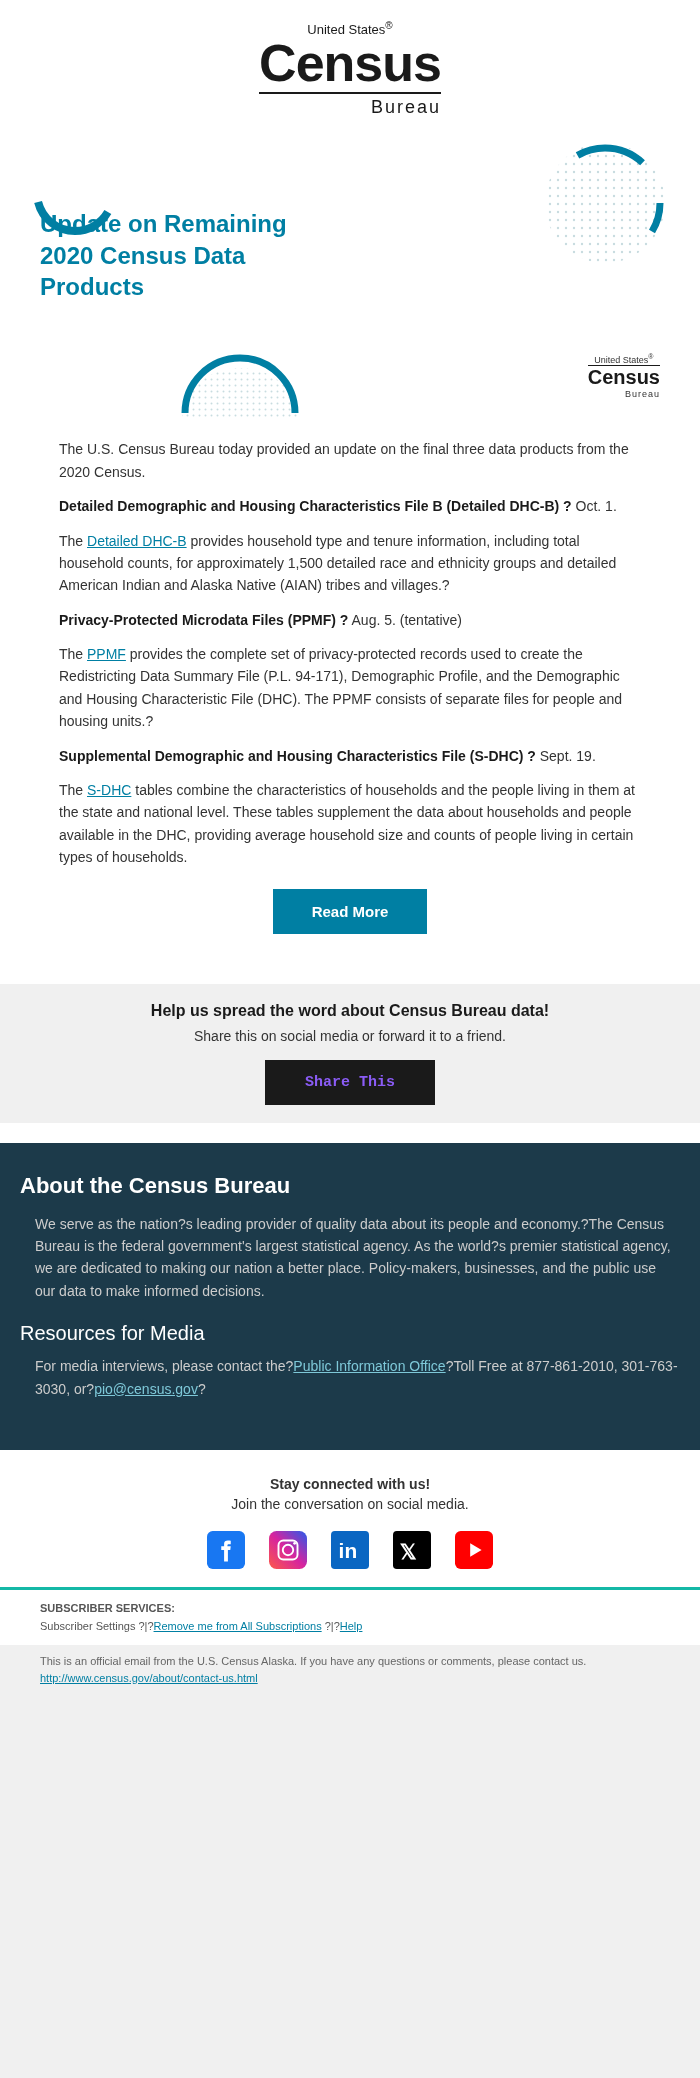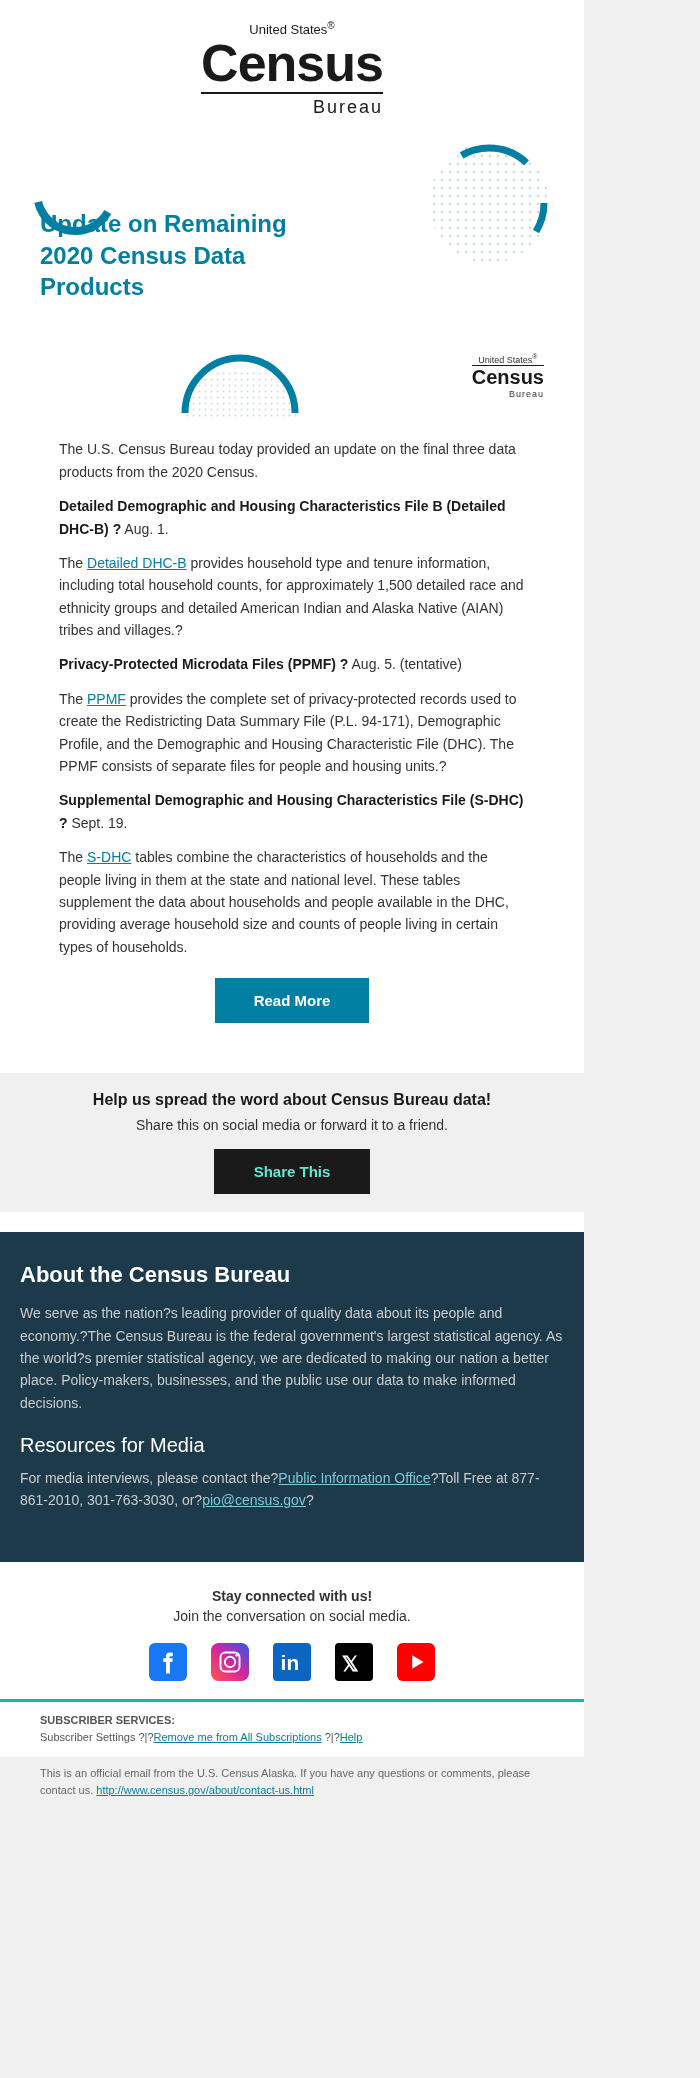--- a/index.html
+++ b/index.html
@@ -4,21 +4,21 @@
   <style>
     * { box-sizing: border-box; margin: 0; padding: 0; }
     body {
       font-family: Arial, sans-serif;
       font-size: 14px;
       color: #333;
       background: #f0f0f0;
       width: 700px;
     }
     .email-wrapper {
-      width: 584px;
+      width: 700px;
       background: #ffffff;
     }
     
     .header {
       background: #ffffff;
       text-align: center;
       padding: 20px 0 10px;
     }
     .logo-text {
       display: inline-block;
@@ -177,46 +177,48 @@
       margin-bottom: 8px;
     }
     .share-section p {
       font-size: 14px;
       color: #333;
       margin-bottom: 16px;
     }
     .btn-share {
       display: inline-block;
       background: #1a1a1a;
-      color: #5eead4;
+      color: #8b5cf6;
       padding: 14px 40px;
       font-size: 15px;
       font-weight: 700;
       text-decoration: none;
       cursor: pointer;
       border: none;
+      font-family: Liberation Mono, monospace;
     }
 
     
     .dark-section {
       background: #1c3a4a;
       color: #fff;
       padding: 30px 20px;
     }
     .dark-section h2 {
       font-size: 22px;
       font-weight: 700;
       color: #fff;
       margin-bottom: 14px;
     }
     .dark-section p {
       font-size: 14px;
       color: #ccc;
       line-height: 1.6;
       margin-bottom: 20px;
+      margin-left: 15px;
     }
     .dark-section h3 {
       font-size: 20px;
       font-weight: 400;
       color: #fff;
       margin-bottom: 10px;
     }
     .dark-section a {
       color: #7ec8d8;
     }
@@ -342,21 +344,21 @@
       <span class="mini-logo-census">Census</span>
       <span class="mini-logo-bureau">Bureau</span>
     </div>
   </div>
 
   <div class="main-content">
     <p>The U.S. Census Bureau today provided an update on the final three data products from the 2020 Census.</p>
 
     <p>
       <span class="bold-heading">Detailed Demographic and Housing Characteristics File B (Detailed DHC-B) ?</span>
-      <span> Aug. 1.</span>
+      <span> Oct. 1.</span>
     </p>
     <p>
       The <a href="#">Detailed DHC-B</a><span> provides household type and tenure information, including total household counts, for approximately 1,500 detailed race and ethnicity groups and detailed American Indian and Alaska Native (AIAN) tribes and villages.?</span>
     </p>
 
     <p>
       <span class="bold-heading">Privacy-Protected Microdata Files (PPMF) ?</span>
       <span> Aug. 5. (tentative)</span>
     </p>
     <p>

